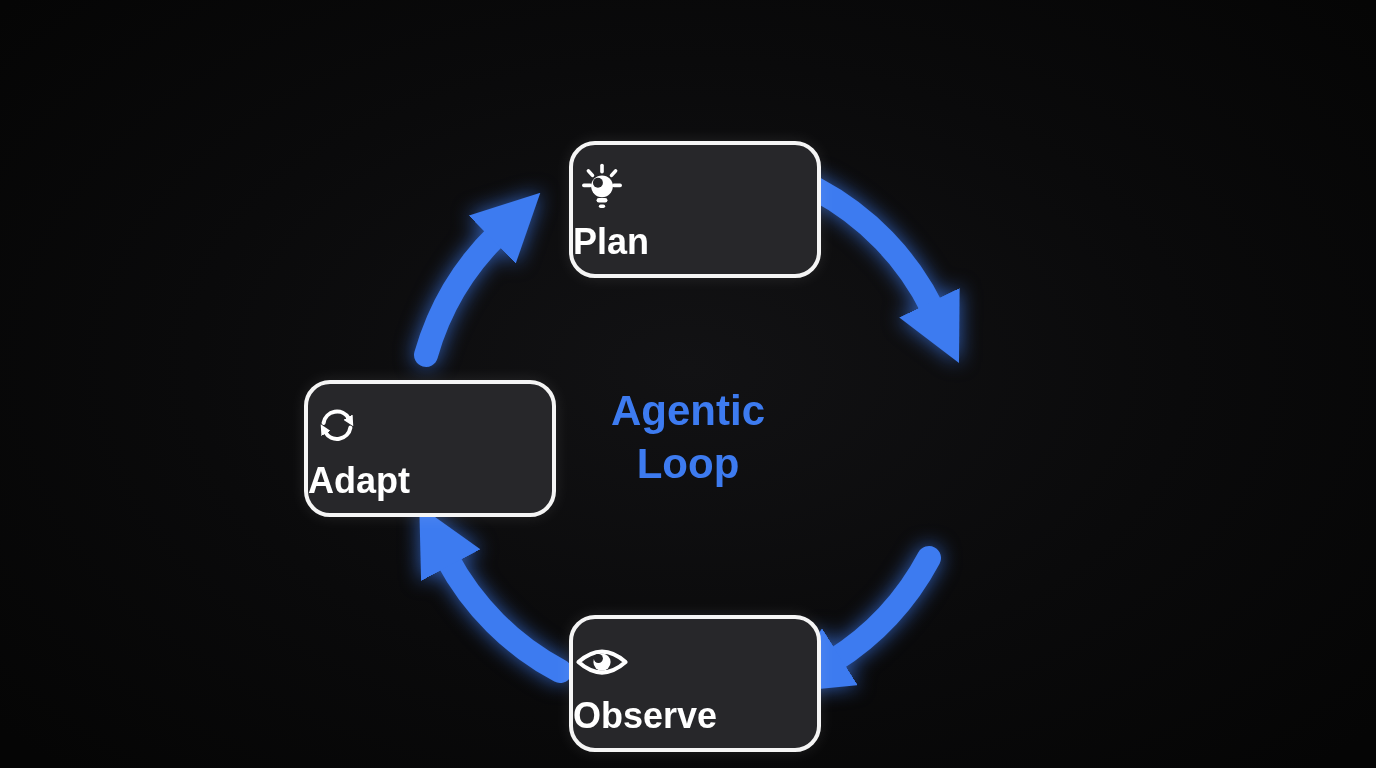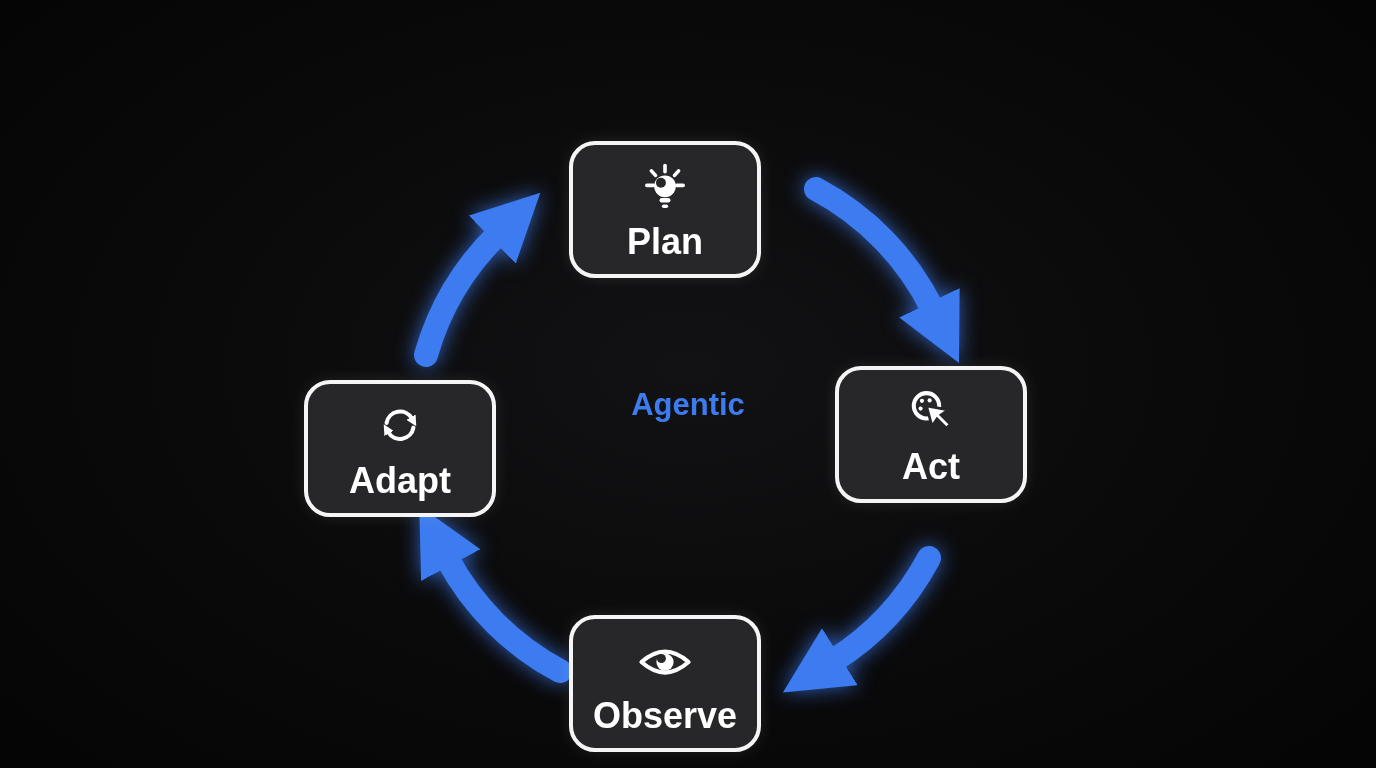--- a/index.html
+++ b/index.html
@@ -23,28 +23,28 @@
     letter-spacing: -1px;
     margin: 0;
   }
   .arrows { position: absolute; top: 0; left: 0; }
   .arrow-group {
     filter: drop-shadow(0 0 10px rgba(61,123,240,0.75));
   }
   .arrow-group path { stroke: #3d7bf0; stroke-width: 24; fill: none; stroke-linecap: round; }
   .node {
     position: absolute;
-    width: 192px; height: 137px;
+    width: 252px; height: 137px;
     background: #27272a;
     border: 4px solid #f5f5f5;
     border-radius: 26px;
     box-sizing: border-box;
     display: flex;
     flex-direction: column;
-    align-items: center;
+    align-items: flex-start;
     justify-content: center;
     gap: 6px;
     box-shadow: 0 0 16px rgba(255,255,255,0.10);
   }
   .node-plan    { left: 569px; top: 141px; }
   .node-act     { left: 835px; top: 366px; }
   .node-observe { left: 569px; top: 615px; }
   .node-adapt   { left: 304px; top: 380px; }
   .node .icon { width: 58px; height: 58px; flex: 0 0 auto; }
   .node-label {
@@ -52,21 +52,21 @@
     font-size: 36px;
     font-weight: 700;
     line-height: 1;
   }
   .center-label {
     position: absolute;
     left: 568px; top: 385px;
     width: 240px;
     text-align: center;
     color: #3d7bf0;
-    font-size: 31px;
+    font-size: 42px;
     font-weight: 800;
     line-height: 1.26;
   }
   .icon .stroke { stroke: #ffffff; fill: none; stroke-linecap: round; }
   .icon .fill   { fill: #ffffff; }
   .icon .cut    { fill: #27272a; }
 </style>
 </head>
 <body>
 
@@ -97,30 +97,20 @@
         <line x1="12" y1="28" x2="19" y2="28"></line>
       </g>
       <circle class="fill" cx="32" cy="29" r="12"></circle>
       <circle class="cut" cx="27.5" cy="25" r="5.5"></circle>
       <rect class="fill" x="26" y="42" width="12" height="5" rx="2.5"></rect>
       <rect class="fill" x="28.5" y="49" width="7" height="4" rx="2"></rect>
     </svg>
     <div class="node-label">Plan</div>
   </div>
 
-  <div class="node node-act">
-    <svg class="icon" viewBox="0 0 64 64">
-      <circle class="stroke" stroke-width="4.5" cx="27" cy="23" r="14"></circle>
-      <circle class="fill" cx="22" cy="17.5" r="2.3"></circle>
-      <circle class="fill" cx="30.5" cy="17" r="2.3"></circle>
-      <circle class="fill" cx="20.5" cy="26" r="2.3"></circle>
-      <path class="fill" stroke="#27272a" stroke-width="3" d="M27 23 L33.1 45.6 L38.6 37.4 L49.0 47.8 L53.4 43.4 L43.0 33.0 L51.2 27.5 Z"></path>
-    </svg>
-    <div class="node-label">Act</div>
-  </div>
 
   <div class="node node-observe">
     <svg class="icon" viewBox="0 0 64 64">
       <path class="stroke" stroke-width="4.5" stroke-linejoin="round" d="M6 31 Q32 8 58 31 Q32 54 6 31 Z"></path>
       <circle class="fill" cx="32" cy="31" r="9.5"></circle>
       <circle class="cut" cx="28" cy="27" r="5"></circle>
     </svg>
     <div class="node-label">Observe</div>
   </div>
 
@@ -132,15 +122,16 @@
         </marker>
       </defs>
       <path class="stroke" stroke-width="4.5" d="M17.2 26.4 A15 15 0 0 1 45 21.5" marker-end="url(#ah2)"></path>
       <path class="stroke" stroke-width="4.5" d="M46.8 31.6 A15 15 0 0 1 19 36.5" marker-end="url(#ah2)"></path>
     </svg>
     <div class="node-label">Adapt</div>
   </div>
 
   <div class="center-label">
     <div>Agentic</div>
+    <div>Loop</div>
   </div>
 
 </div>
 
 </body></html>

